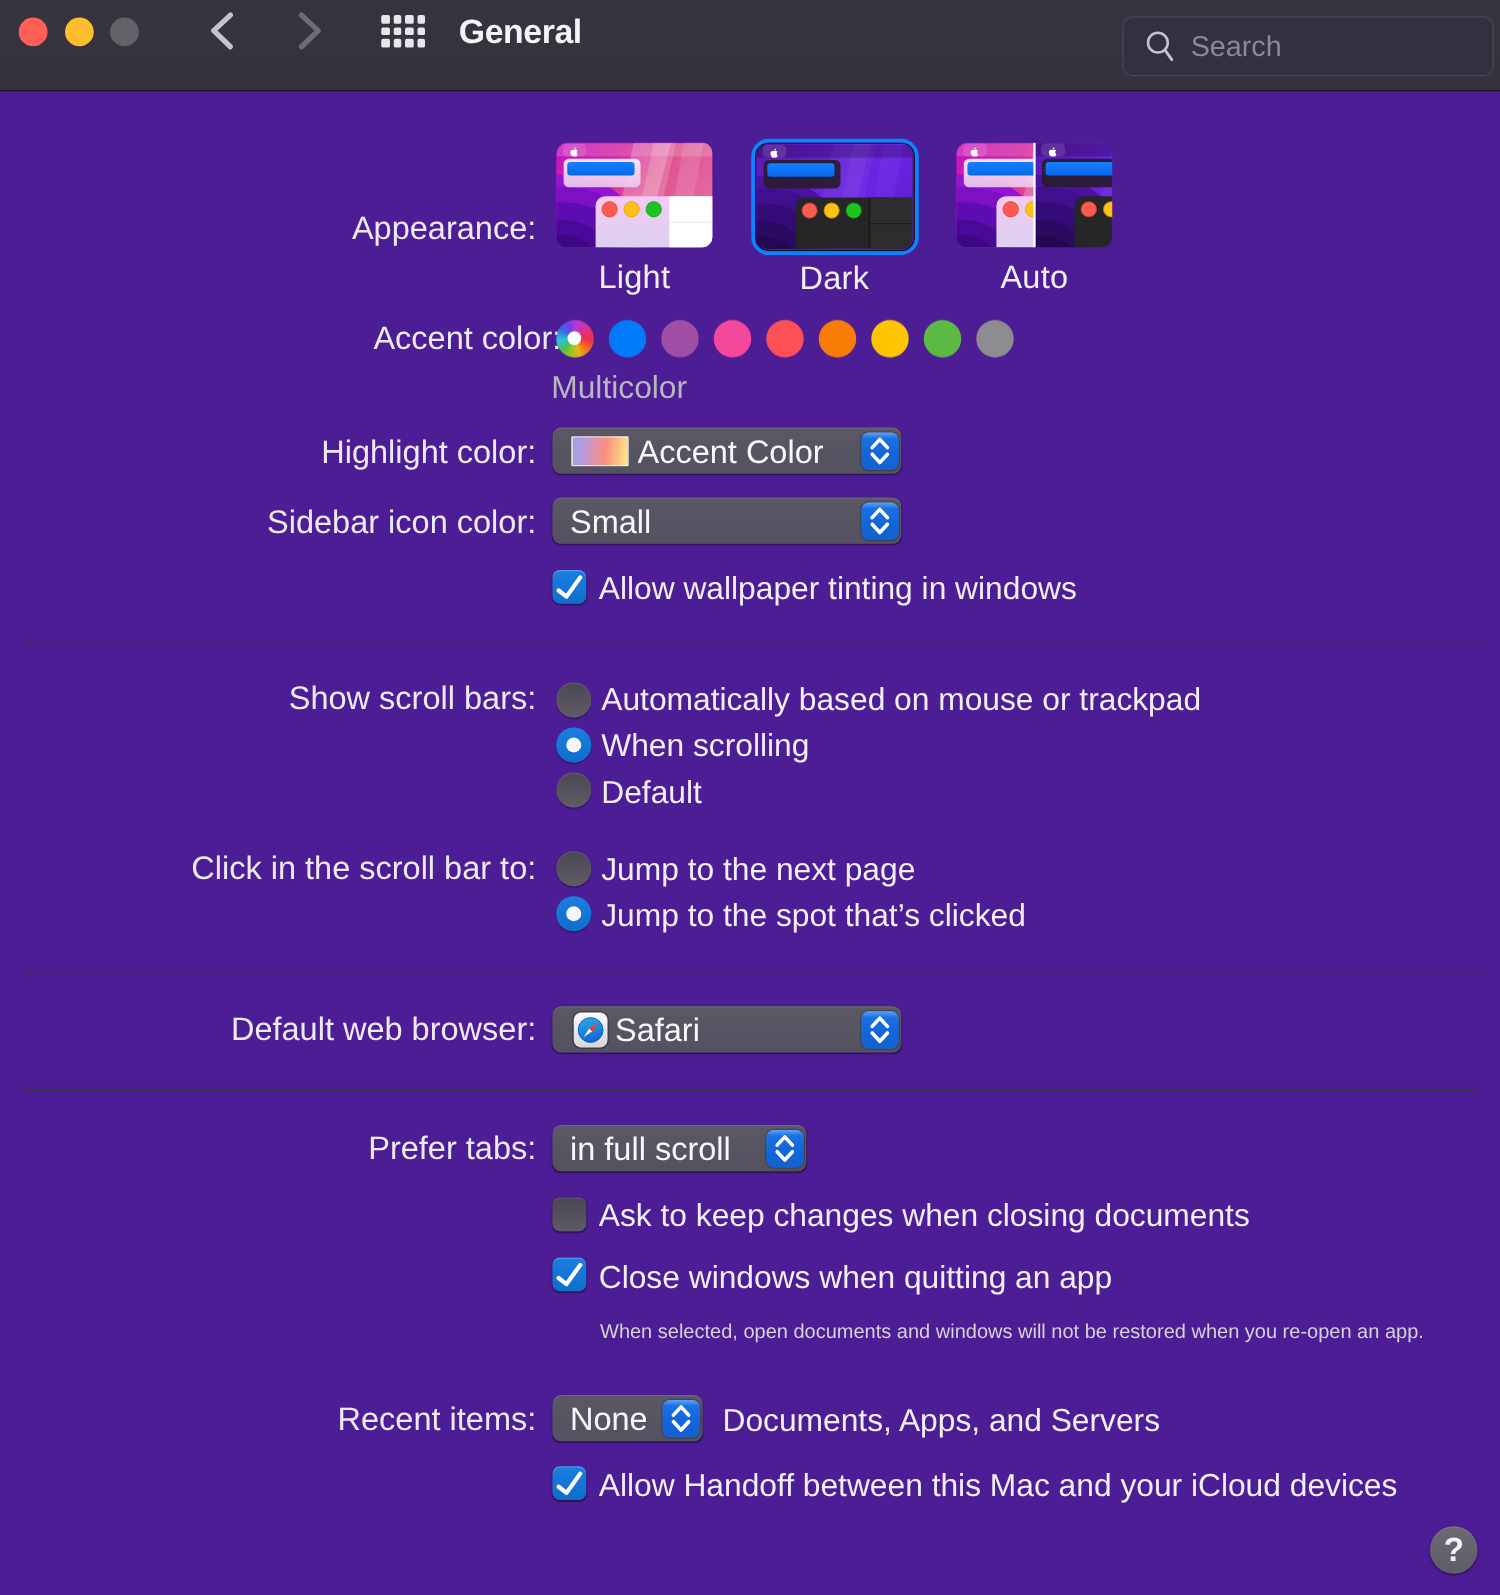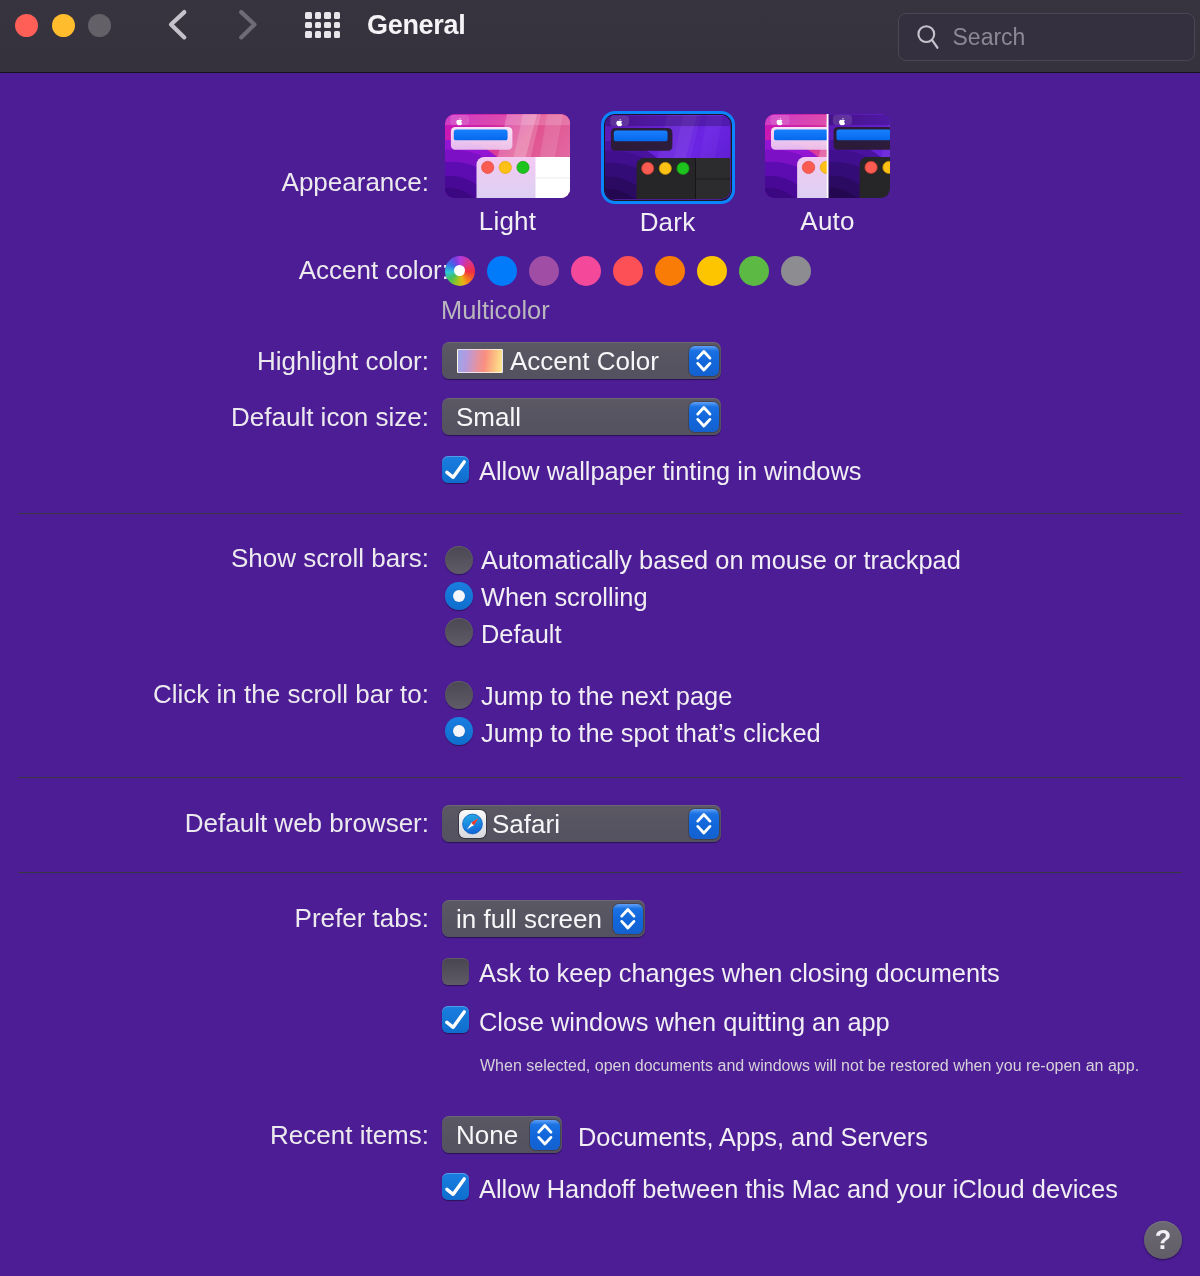--- a/index.html
+++ b/index.html
@@ -300,21 +300,21 @@
     <div class="hc-swatch"></div>
     <div class="ptxt" style="left:68px;top:4px;">Accent Color</div>
     <div class="chev" style="right:2.5px;top:4px;width:29.5px;height:29.5px;">
         <svg width="29.5" height="29.5" viewBox="0 0 30 30">
           <path d="M8.9 12.3 L15.1 5.6 L21.3 12.3" fill="none" stroke="#ffffff" stroke-width="2.9" stroke-linecap="round" stroke-linejoin="round"></path>
           <path d="M8.9 17.7 L15.1 24.4 L21.3 17.7" fill="none" stroke="#ffffff" stroke-width="2.9" stroke-linecap="round" stroke-linejoin="round"></path>
         </svg>
       </div>
   </div>
 
-  <div class="lbl" style="right:771px;top:402px;">Default icon size:</div>
+  <div class="lbl" style="right:771px;top:402px;">Sidebar icon color:</div>
   <div class="popup" style="left:442px;top:398px;width:279px;height:37px;">
     <div class="ptxt" style="left:14px;top:4px;">Small</div>
     <div class="chev" style="right:2.5px;top:4px;width:29.5px;height:29.5px;">
         <svg width="29.5" height="29.5" viewBox="0 0 30 30">
           <path d="M8.9 12.3 L15.1 5.6 L21.3 12.3" fill="none" stroke="#ffffff" stroke-width="2.9" stroke-linecap="round" stroke-linejoin="round"></path>
           <path d="M8.9 17.7 L15.1 24.4 L21.3 17.7" fill="none" stroke="#ffffff" stroke-width="2.9" stroke-linecap="round" stroke-linejoin="round"></path>
         </svg>
       </div>
   </div>
 
@@ -365,21 +365,21 @@
           <path d="M8.9 12.3 L15.1 5.6 L21.3 12.3" fill="none" stroke="#ffffff" stroke-width="2.9" stroke-linecap="round" stroke-linejoin="round"></path>
           <path d="M8.9 17.7 L15.1 24.4 L21.3 17.7" fill="none" stroke="#ffffff" stroke-width="2.9" stroke-linecap="round" stroke-linejoin="round"></path>
         </svg>
       </div>
   </div>
 
   <div class="hr" style="top:872px;"></div>
 
   <div class="lbl" style="right:771px;top:903px;">Prefer tabs:</div>
   <div class="popup" style="left:442px;top:900px;width:203px;height:37px;">
-    <div class="ptxt" style="left:14px;top:4px;">in full screen</div>
+    <div class="ptxt" style="left:14px;top:4px;">in full scroll</div>
     <div class="chev" style="right:2.5px;top:4px;width:29.5px;height:29.5px;">
         <svg width="29.5" height="29.5" viewBox="0 0 30 30">
           <path d="M8.9 12.3 L15.1 5.6 L21.3 12.3" fill="none" stroke="#ffffff" stroke-width="2.9" stroke-linecap="round" stroke-linejoin="round"></path>
           <path d="M8.9 17.7 L15.1 24.4 L21.3 17.7" fill="none" stroke="#ffffff" stroke-width="2.9" stroke-linecap="round" stroke-linejoin="round"></path>
         </svg>
       </div>
   </div>
 
   <div class="cb off" style="left:442px;top:958px;"></div>
   <div class="txt" style="left:479px;top:959px;">Ask to keep changes when closing documents</div>

